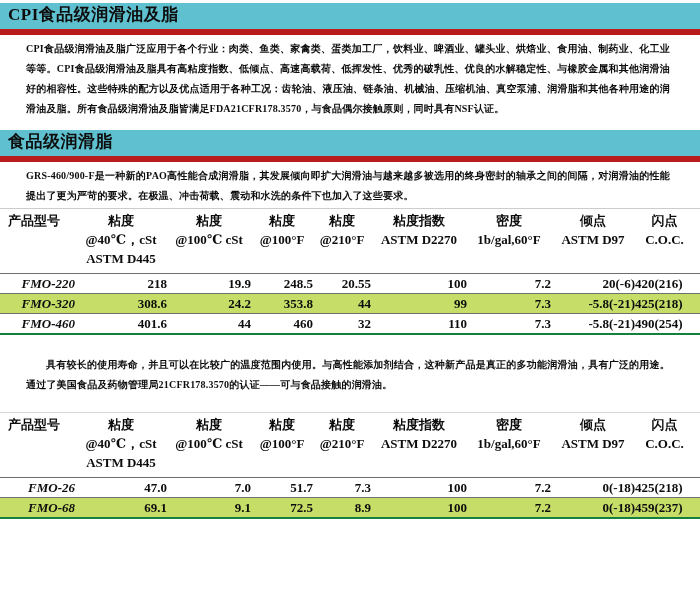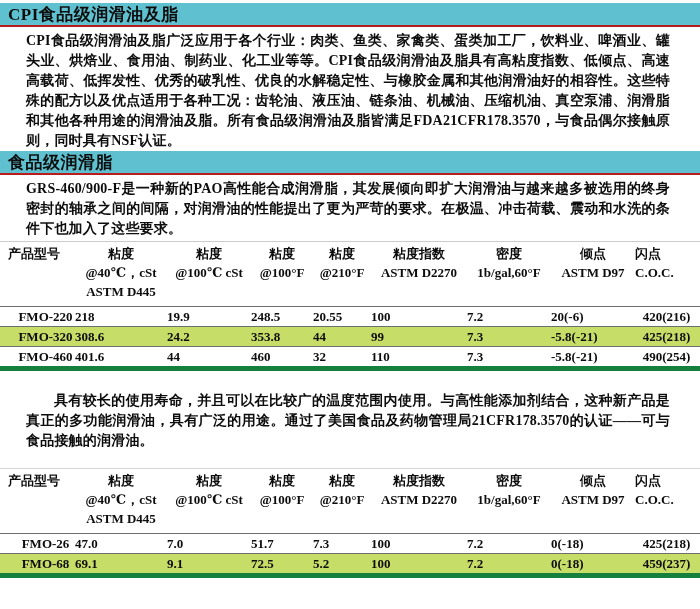--- a/index.html
+++ b/index.html
@@ -9,77 +9,77 @@
     overflow: hidden;
     font-family: "Liberation Serif", "DejaVu Serif", serif;
     font-weight: bold;
     color: #0d0d0d;
     -webkit-font-smoothing: antialiased;
   }
   .page { width: 700px; height: 609px; position: relative; }
 
   .section-bar {
     background: var(--bar, #5fc0cf);
-    height: 24px;
+    height: 32px;
     line-height: 24px;
     padding-left: 8px;
     font-size: 17px;
     letter-spacing: 0.5px;
-    border-bottom: 2px solid #b91c1c;
+    border-bottom: 6px solid #b91c1c;
     box-sizing: border-box;
   }
   .bar-1 { margin-top: 3px; }
-  .bar-2 { }
+  .bar-2 { margin-top: 11px; }
 
   .para {
     margin: 4px 30px 0 26px;
-    font-size: 14px;
+    font-size: 10px;
     line-height: 20px;
     text-align: justify;
     letter-spacing: 0.2px;
     font-family: Liberation Serif, serif;
   }
   .para-mid {
     margin-top: 20px;
     text-indent: 2em;
   }
 
   table {
     width: 700px;
     border-collapse: collapse;
     table-layout: fixed;
     font-size: 13px;
     border-top: 1px solid #cccccc;
-    border-bottom: 5px solid #15803d;
+    border-bottom: 2px solid #15803d;
   }
   .tbl-1 { margin-top: 2px; }
   .tbl-2 { margin-top: 17px; border-top-color: #d6d6d6; }
 
   thead th {
     font-weight: bold;
     vertical-align: top;
     padding: 2px 0 5px 0;
     line-height: 19px;
   }
   thead th:first-child { text-align: left; padding-left: 8px; }
-  thead th:last-child  { text-align: left; padding-right: 6px; }
+  thead th:last-child  { text-align: center; padding-right: 6px; }
 
   tbody tr {
     height: 19px;
     border-top: 1px solid #6e6e6e;
   }
   tbody tr.hl { background: var(--hl, #c6de68); border-radius: 7px; }
   tbody td {
-    text-align: left;
+    text-align: right;
     padding: 0;
     line-height: 19px;
     white-space: nowrap;
   }
-  tbody td:first-child { text-align: center; padding-left: 16px; }
-  tbody td:last-child  { text-align: center; padding-right: 2px; }
+  tbody td:first-child { text-align: right; padding-left: 16px; font-style: italic; }
+  tbody td:last-child  { text-align: left; padding-right: 2px; }
 
   col.c1 { width: 75px; }
   col.c2 { width: 92px; }
   col.c3 { width: 84px; }
   col.c4 { width: 62px; }
   col.c5 { width: 58px; }
   col.c6 { width: 96px; }
   col.c7 { width: 84px; }
   col.c8 { width: 84px; }
   col.c9 { width: 65px; }
@@ -196,21 +196,21 @@
           <td>100</td>
           <td>7.2</td>
           <td>0(-18)</td>
           <td>425(218)</td>
         </tr>
         <tr class="hl">
           <td>FMO-68</td>
           <td>69.1</td>
           <td>9.1</td>
           <td>72.5</td>
-          <td>5.2</td>
+          <td>8.9</td>
           <td>100</td>
           <td>7.2</td>
           <td>0(-18)</td>
           <td>459(237)</td>
         </tr>
       </tbody>
   </table>
 
 </div>
 

